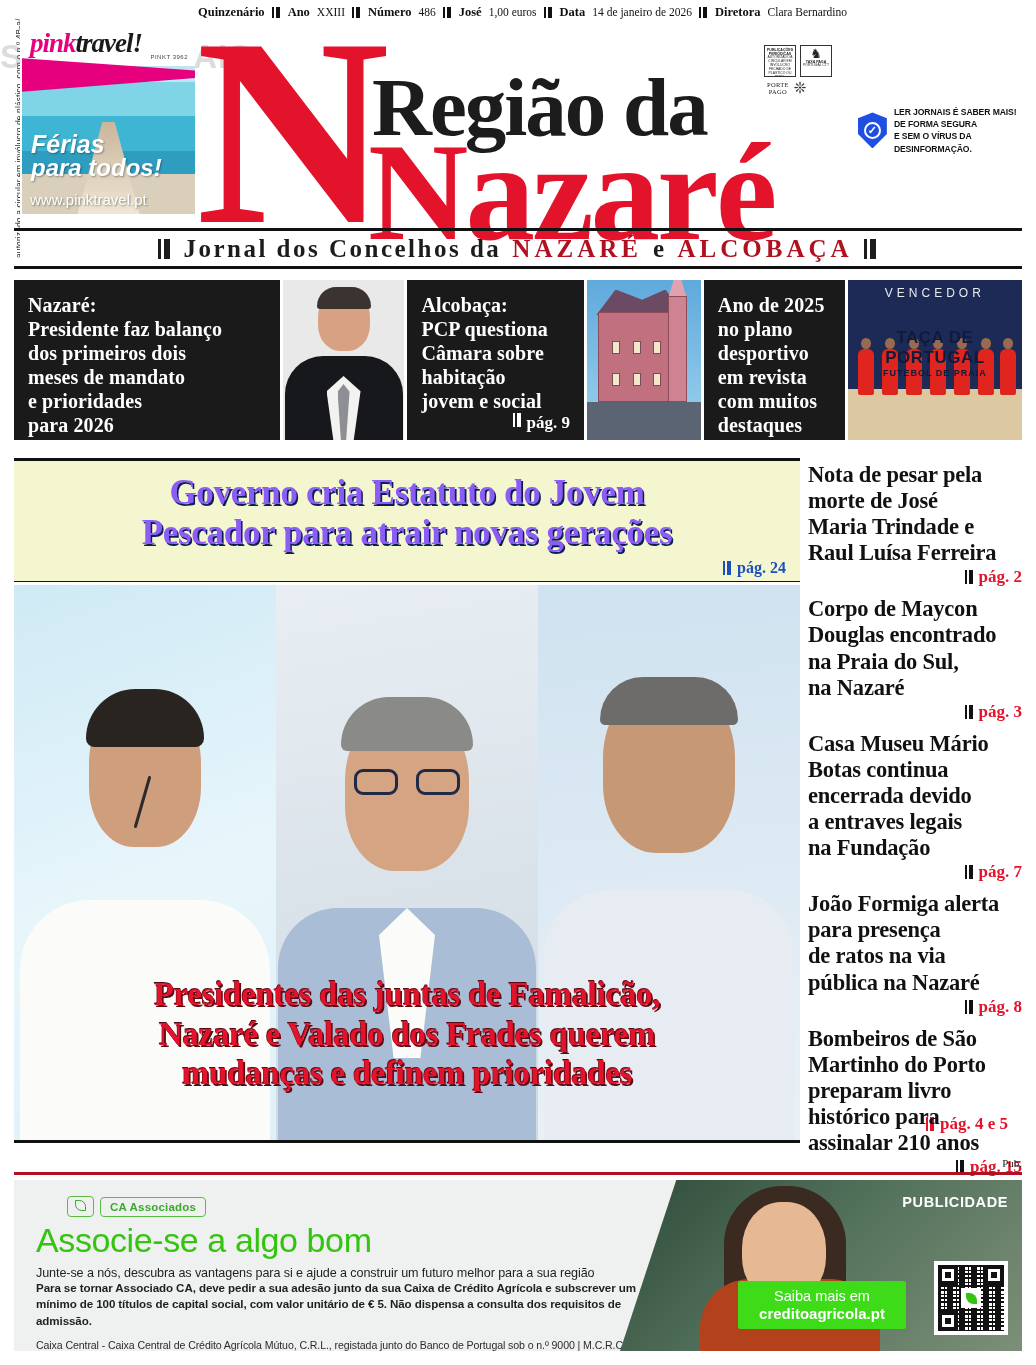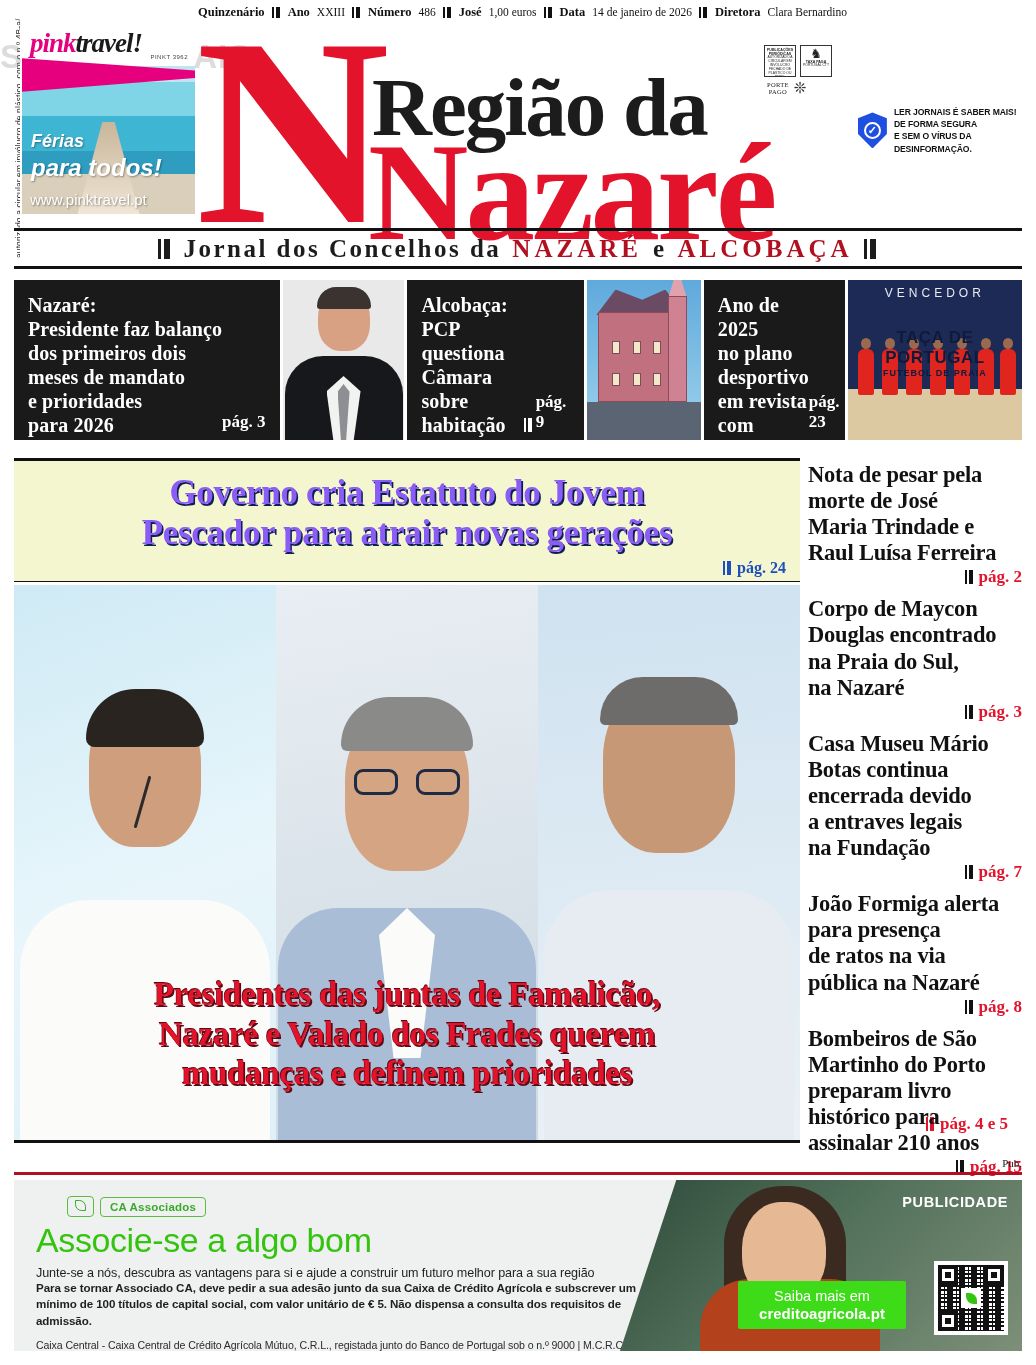--- a/index.html
+++ b/index.html
@@ -71,21 +71,21 @@
     background: linear-gradient(#c9b69a, #efe6d6);
     clip-path: polygon(40% 0, 60% 0, 100% 100%, 0 100%);
   }
   .pinkad .hut {
     position:absolute; top:62px; left:50%; transform:translateX(-50%);
     width:28px; height:20px; background:#cfae74;
     clip-path: polygon(50% 0, 100% 100%, 0 100%);
   }
   .pinkad .ad-t1, .pinkad .ad-t2 {
     position:absolute; left:9px; color:#fff; font-style:italic; font-weight:bold;
-    font-family:"Liberation Sans", sans-serif; font-size:18px;
+    font-family:"Liberation Sans", sans-serif; font-size:25px;
     text-shadow: 1px 1px 2px rgba(0,0,0,.35); line-height:1;
   }
   .pinkad .ad-t1 { top:108px; }
   .pinkad .ad-t2 { top:132px; font-size:24px; }
   .pinkad .ad-url {
     position:absolute; left:8px; bottom:6px; color:#fff;
     font-family:"Liberation Sans", sans-serif; font-size:15px;
     text-shadow: 1px 1px 2px rgba(0,0,0,.4);
   }
   .watermark {
@@ -162,29 +162,29 @@
   .tag-bars { display:inline-block; width:14px; height:20px; position:relative; }
   .tag-bars::before, .tag-bars::after {
     content:""; position:absolute; top:0; height:20px; background:#1c1c1c;
   }
   .tag-bars::before { left:0; width:3px; }
   .tag-bars::after { left:6px; width:6px; }
 
   
   .teasers { position:absolute; left:14px; top:280px; width:1008px; height:160px; display:flex; gap:3px; }
   .tz { background:#1a1a1a; position:relative; overflow:hidden; }
-  .tz.text { padding:13px 14px 8px 14px; display:flex; }
+  .tz.text { padding:13px 14px 8px 14px; display:flex; flex-direction:column; }
   .tz .tz-title {
     color:#fff; font-family:"Liberation Serif", serif; font-weight:bold;
     font-size:20px; line-height:1.20; letter-spacing:.1px;
   }
   .tz .tz-page {
     margin-top:auto; align-self:flex-end; color:#fff;
     font-family:"Liberation Serif", serif; font-weight:bold; font-size:17px;
-    display:flex; align-items:flex-end; gap:5px;
+    display:flex; align-items:flex-start; gap:5px;
   }
   .pbars { display:inline-block; width:9px; height:14px; position:relative; }
   .pbars::before, .pbars::after { content:""; position:absolute; top:0; height:14px; }
   .pbars::before { left:0; width:2px; }
   .pbars::after { left:4px; width:4px; }
   .pbars.w::before, .pbars.w::after { background:#fff; }
   .pbars.k::before, .pbars.k::after { background:#111; }
   .pbars.r::before, .pbars.r::after { background:#e3132c; }
 
   .ph-man {

